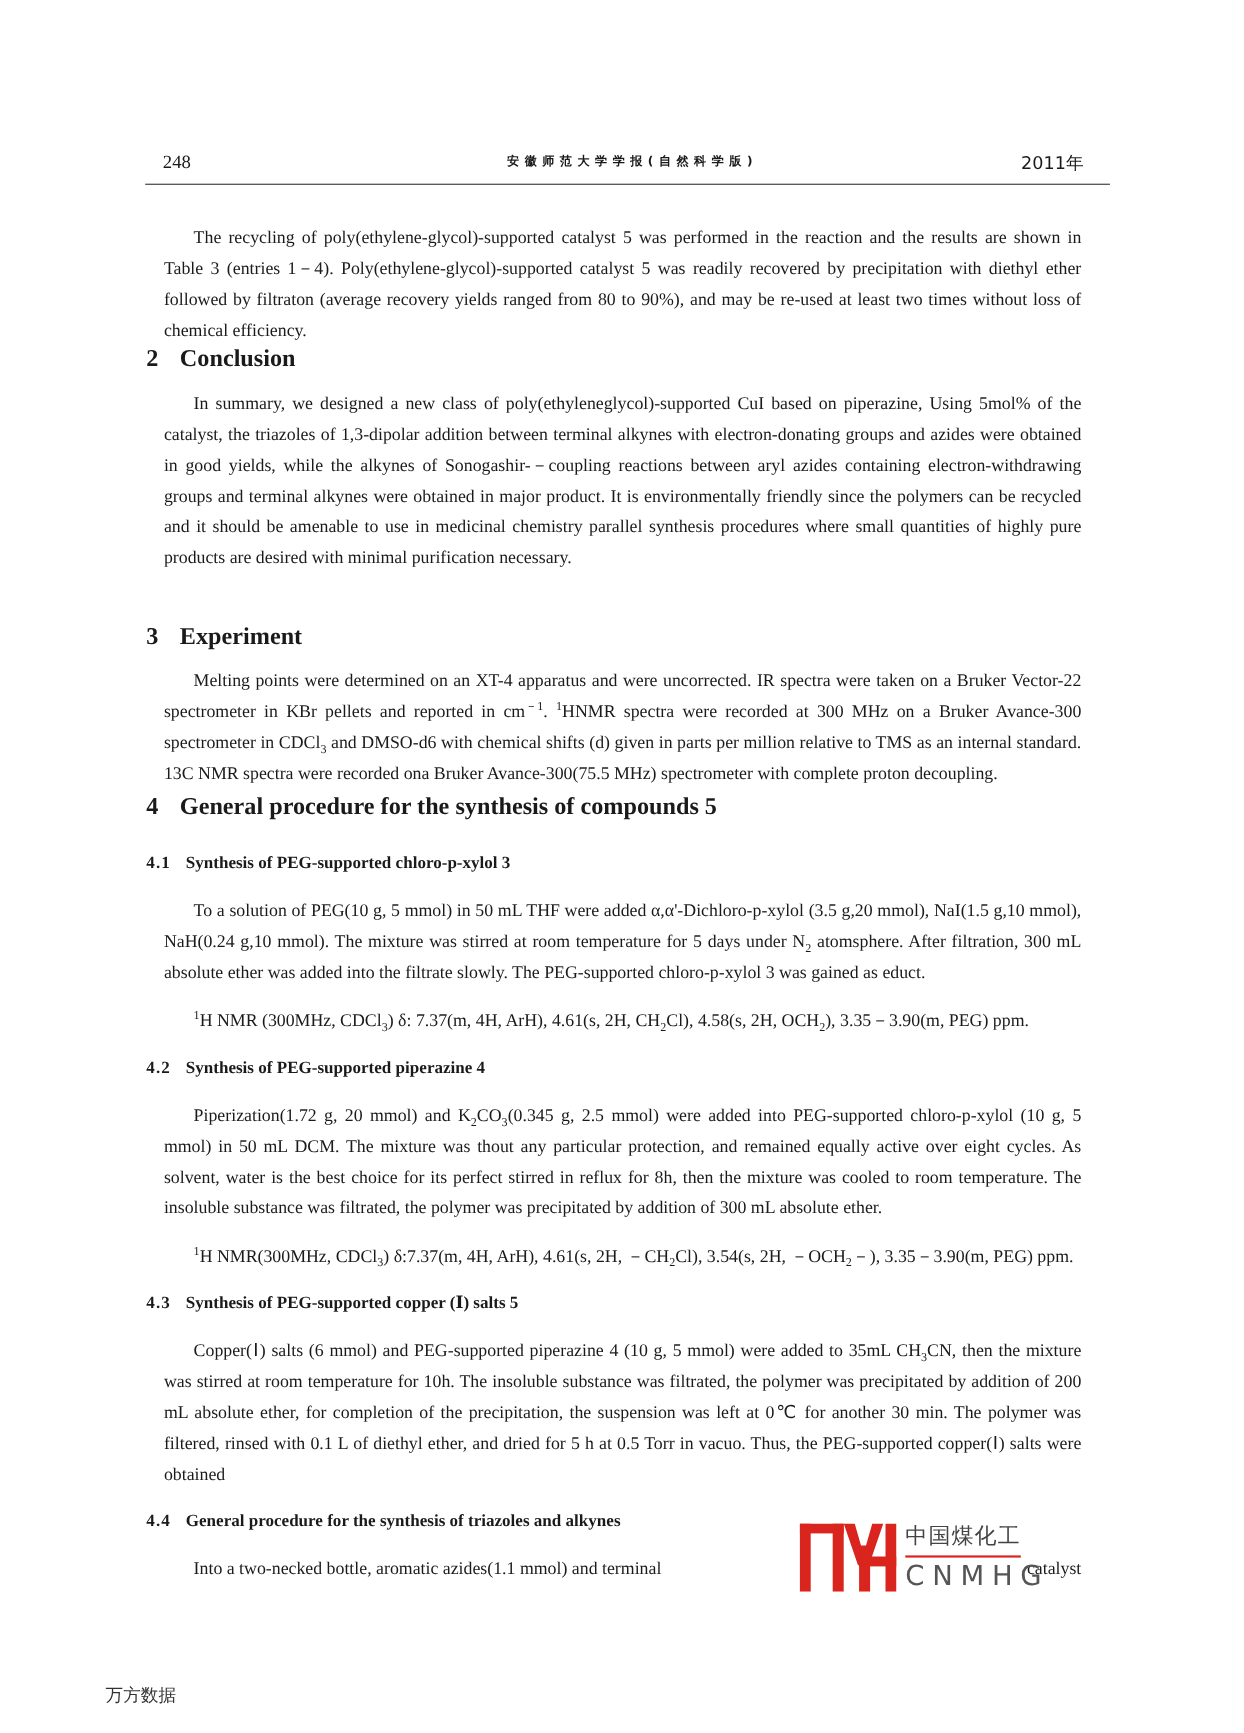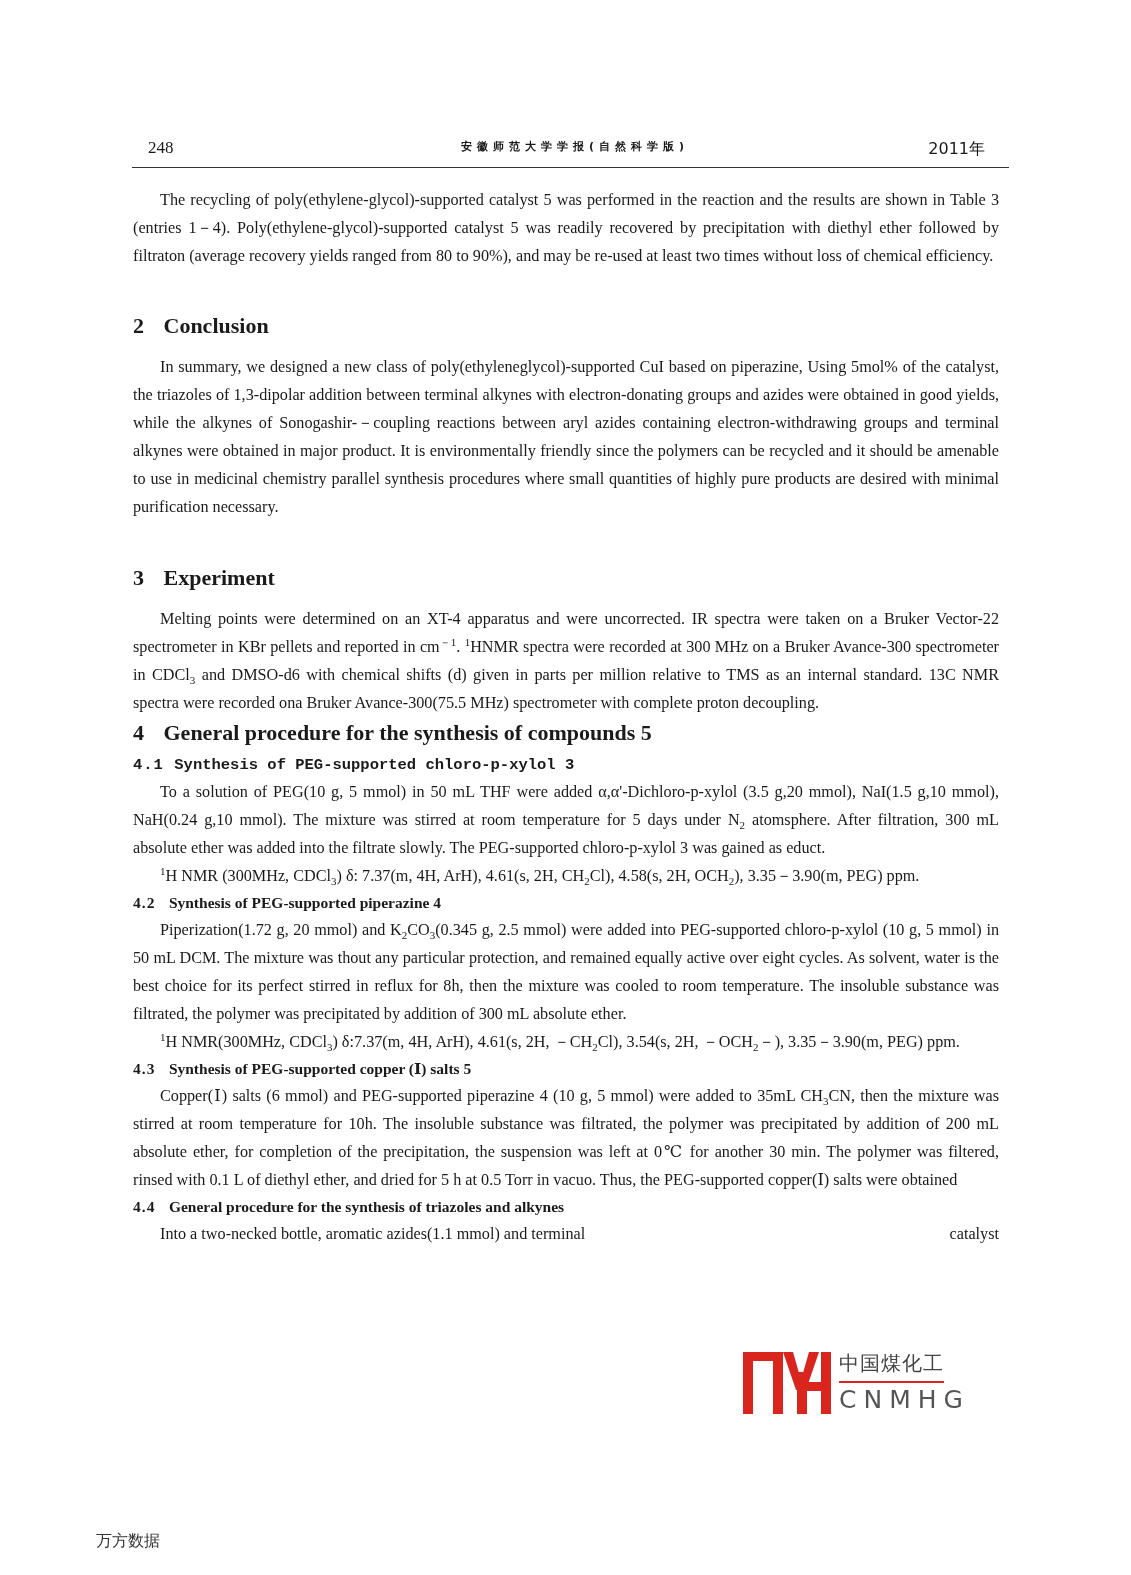--- a/index.html
+++ b/index.html
@@ -9,30 +9,30 @@
 
   .running-head { position: absolute; left: 140px; top: 136px; width: 870px; height: 30px; }
   .rh-page { position: absolute; left: 8px; top: 2px; font-size: 17px; }
   .rh-journal { position: absolute; left: 0; right: 0; top: 3px; text-align: center;
                 font-family: "DejaVu Sans", sans-serif; font-weight: bold; font-size: 11px; letter-spacing: 5px; }
   .rh-year { position: absolute; right: 25px; top: 3px; font-size: 16px; font-family: "DejaVu Sans", sans-serif; }
   .rh-rule { position: absolute; left: 132px; top: 167px; width: 877px; height: 1px; background: #333; }
 
   .body-text { position: absolute; left: 133px; width: 866px; font-size: 16.2px; line-height: 28px;
                text-align: justify; }
-  .body-text p { margin: 0; text-indent: 27px; text-align: justify; }
+  .body-text p { margin: 16px; text-indent: 27px; text-align: justify; font-family: Liberation Serif, serif; }
 
   h2.sec { margin: 0; font-size: 22px; font-weight: bold; line-height: 30px; }
   h2.sec .num { display: inline-block; width: 25px; }
   h3.sub { margin: 0; font-size: 15.5px; font-weight: bold; line-height: 26px; }
   h3.sub .num { display: inline-block; width: 32px; letter-spacing: 1px; }
 
   sub, sup { font-size: 11px; line-height: 0; }
 
-  .watermark { position: absolute; left: 727px; top: 1352px; width: 240px; height: 70px; margin-left: 16px; }
+  .watermark { position: absolute; left: 727px; top: 1385px; width: 240px; height: 70px; }
   .wm-logo { position: absolute; left: 0; top: 0; width: 88px; height: 62px; }
   .wm-cn { position: absolute; left: 96px; top: -2px; font-family: "DejaVu Sans", sans-serif;
            font-size: 20px; color: #444; letter-spacing: 1px; }
   .wm-bar { position: absolute; left: 96px; top: 29px; width: 105px; height: 2px; background: #d9251d; }
   .wm-en { position: absolute; left: 96px; top: 33px; font-family: "DejaVu Sans", sans-serif;
            font-size: 25px; color: #555; letter-spacing: 7px; }
 
   .footer-source { position: absolute; left: 96px; top: 1531px; font-family: "DejaVu Sans", sans-serif;
                    font-size: 16px; color: #333; }
 </style>
@@ -67,21 +67,21 @@
     </h2>
     <p style="margin-top:12px;"><span>Melting points were determined on an XT-4 apparatus and were uncorrected.  IR spectra were taken on a Bruker Vector-22 spectrometer in KBr pellets and reported in cm</span><sup>－1</sup><span>. </span><sup>1</sup><span>HNMR spectra were recorded at 300 MHz on a Bruker Avance-300 spectrometer in CDCl</span><sub>3</sub><span> and DMSO-d6 with chemical shifts (d) given in parts per million relative to TMS as an internal standard.  13C NMR spectra were recorded ona Bruker Avance-300(75.5 MHz) spectrometer with complete proton decoupling.</span></p>
   </div>
 
   <div class="body-text" style="top:718px;">
     <h2 class="sec">
       <span class="num">4</span>
       <span>General procedure for the synthesis of compounds 5</span>
     </h2>
 
-    <h3 class="sub" style="margin-top:4px;font-family:Liberation Mono, monospace;">
+    <h3 class="sub" style="margin-top:24px;">
       <span class="num">4.1</span>
       <span>Synthesis of PEG-supported chloro-p-xylol 3</span>
     </h3>
     <p><span>To a solution of PEG(10 g, 5 mmol) in 50 mL THF were added α,α'-Dichloro-p-xylol (3.5 g,20 mmol), NaI(1.5 g,10 mmol), NaH(0.24 g,10 mmol).  The mixture was stirred at room temperature for 5 days under N</span><sub>2</sub><span> atomsphere.  After filtration, 300 mL absolute ether was added into the filtrate slowly.  The PEG-supported chloro-p-xylol 3 was gained as educt.</span></p>
     <p><sup>1</sup><span>H NMR (300MHz, CDCl</span><sub>3</sub><span>) δ: 7.37(m, 4H, ArH), 4.61(s, 2H, CH</span><sub>2</sub><span>Cl), 4.58(s, 2H, OCH</span><sub>2</sub><span>), 3.35－3.90(m, PEG) ppm.</span></p>
 
     <h3 class="sub">
       <span class="num">4.2</span>
       <span>Synthesis of PEG-supported piperazine 4</span>
     </h3>

